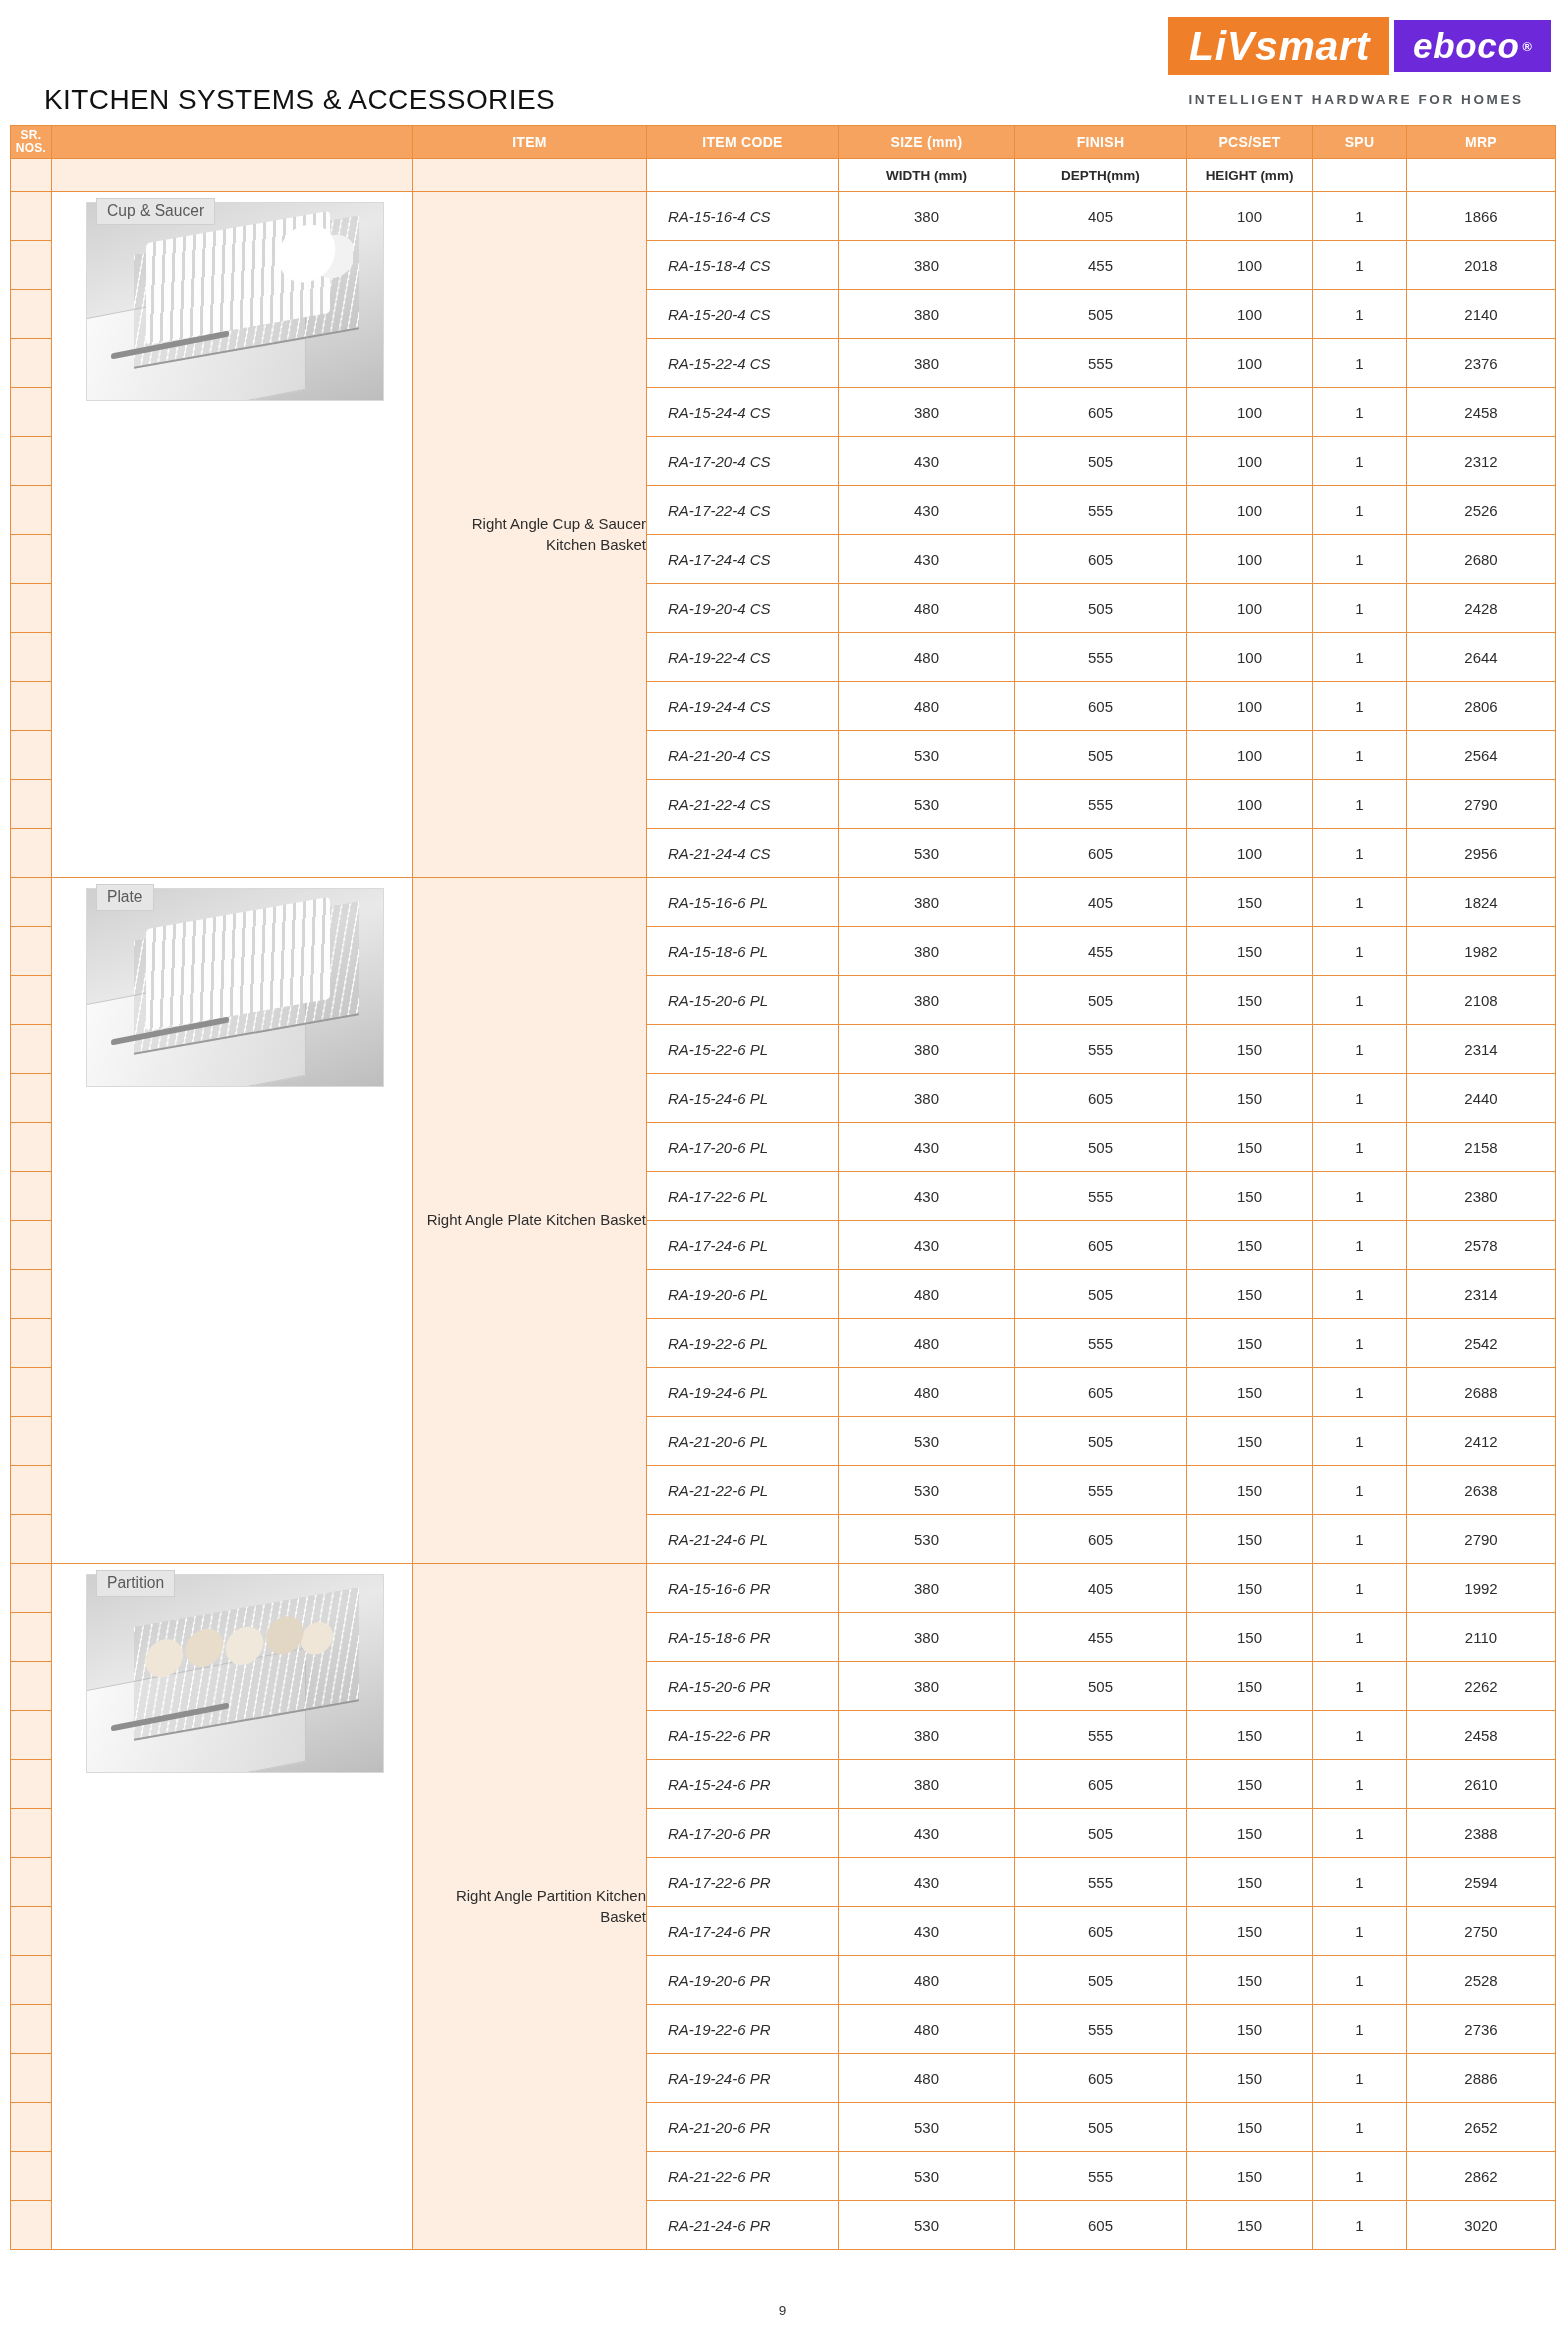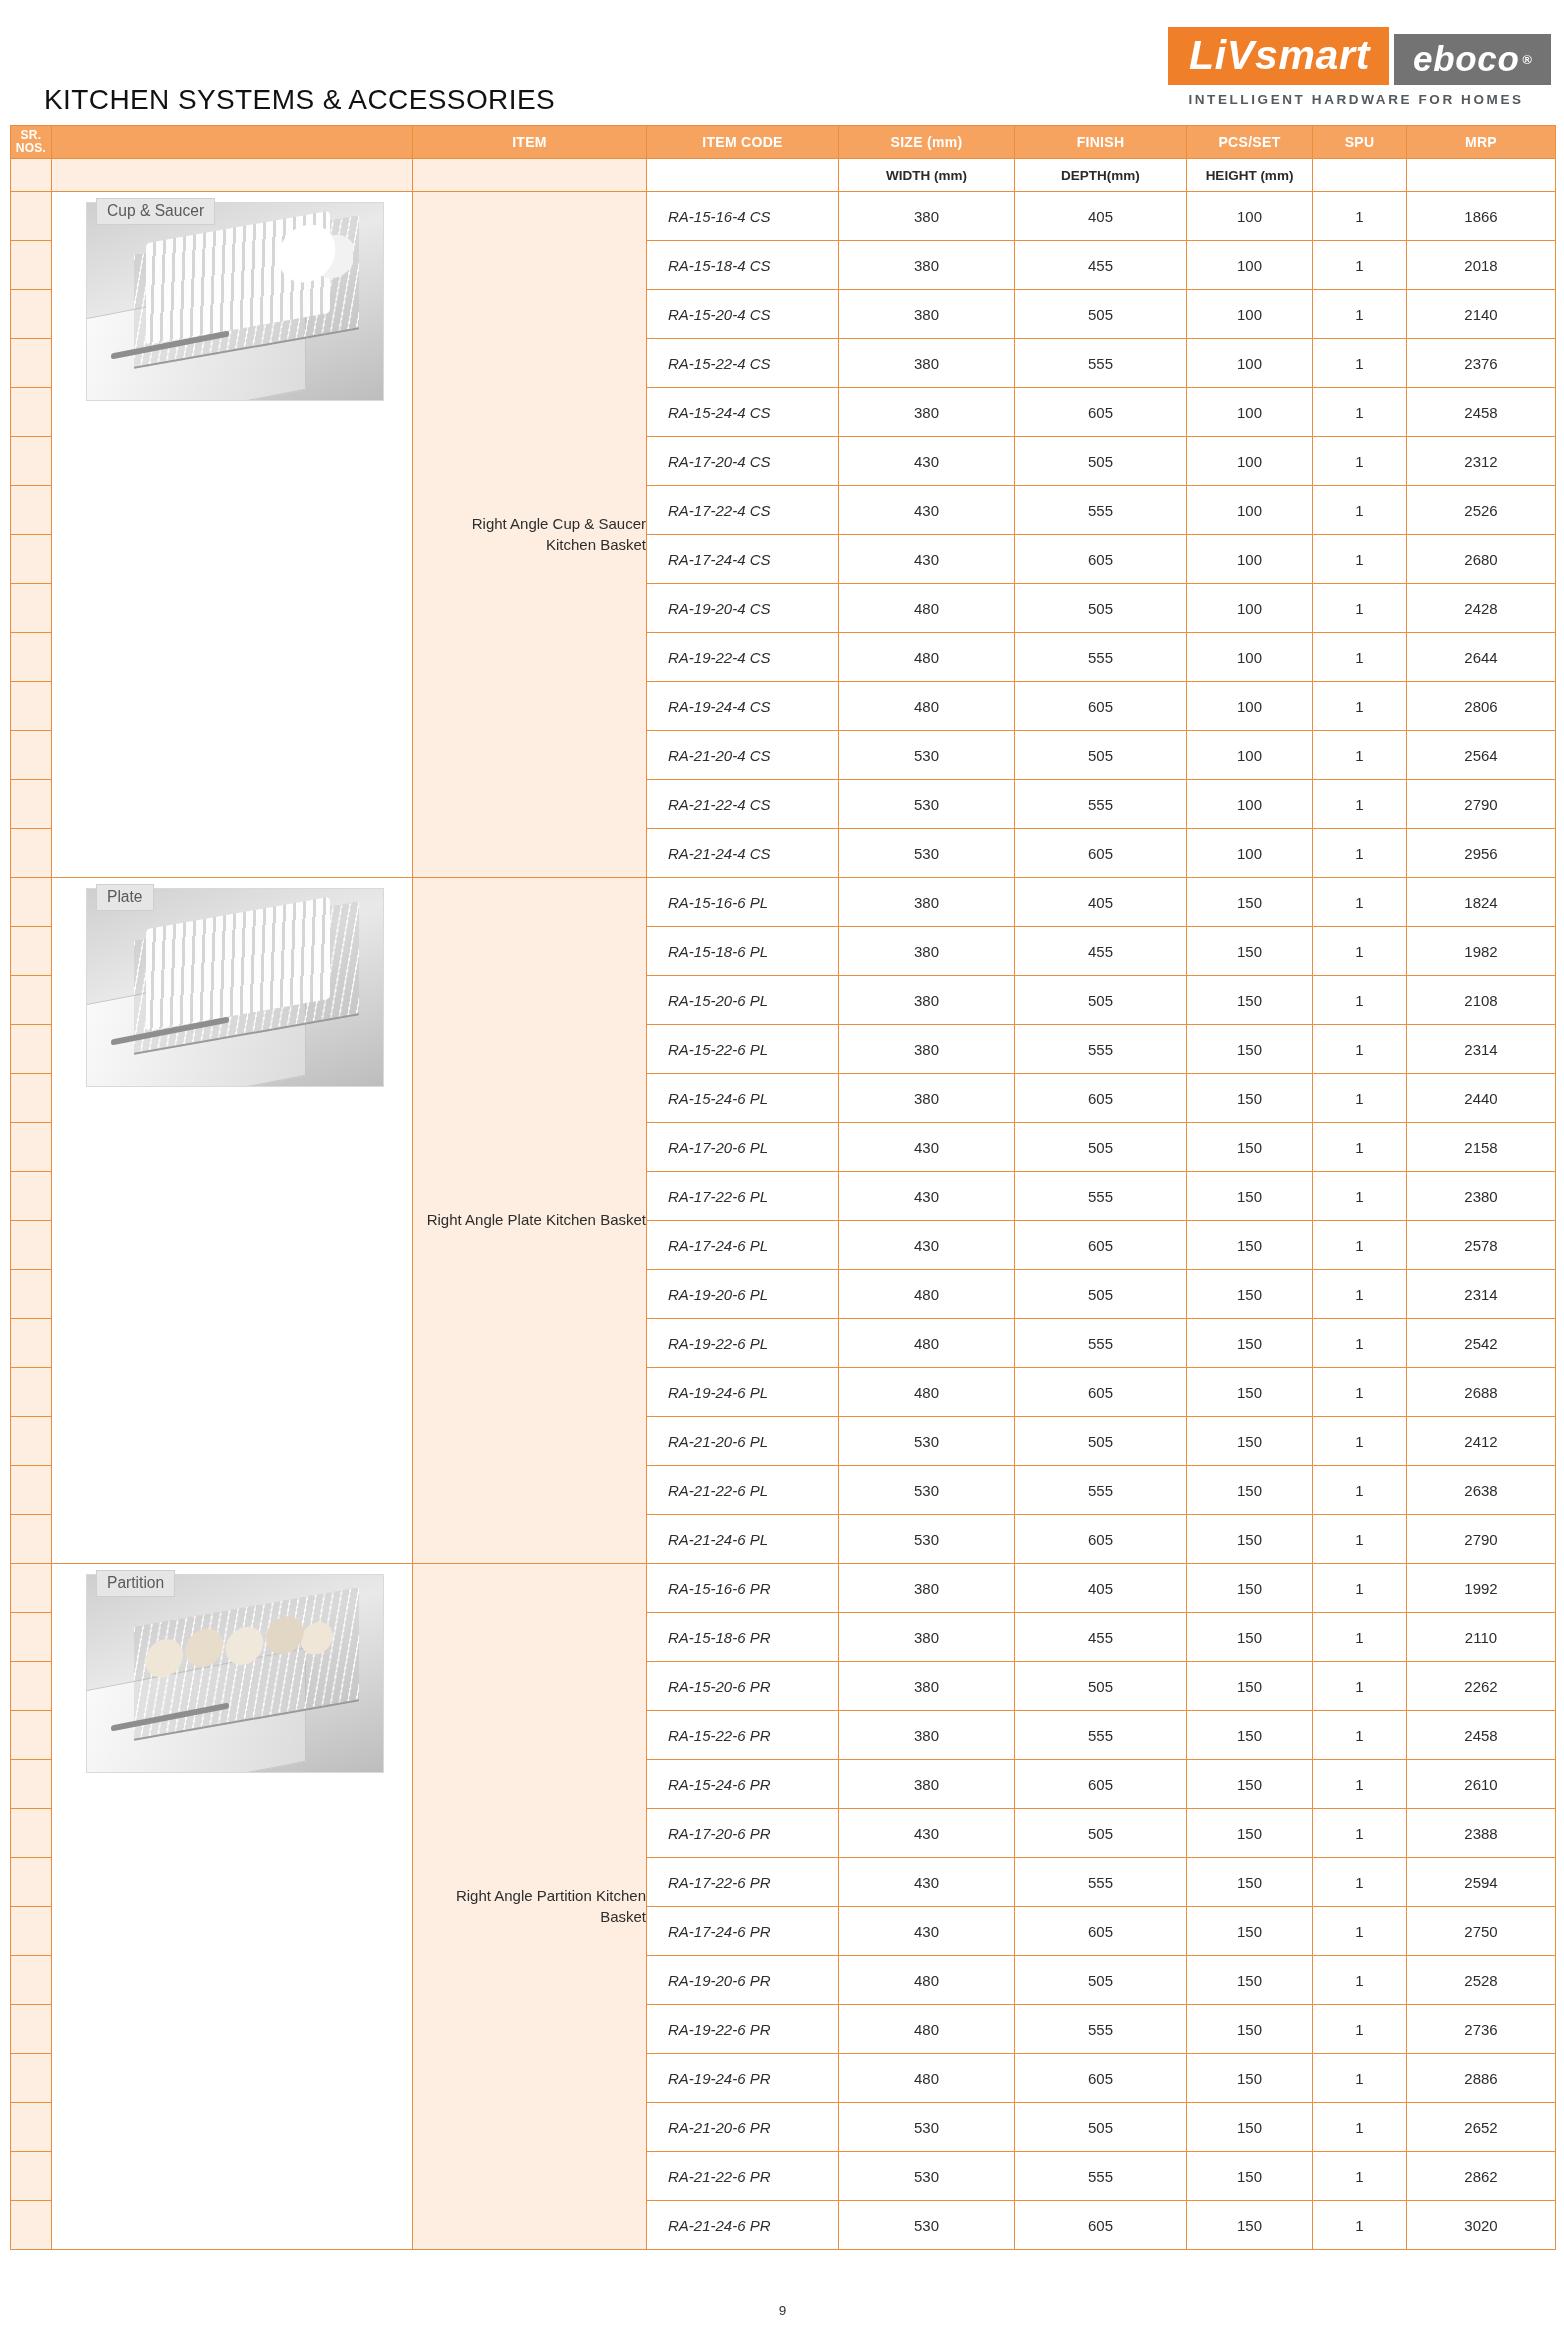--- a/index.html
+++ b/index.html
@@ -24,21 +24,21 @@
   }
   .brand {
     position: absolute;
     right: 14px;
     top: 7px;
     width: 383px;
     text-align: center;
   }
   .brand-row {
     display: flex;
-    align-items: flex-end;
+    align-items: center;
     justify-content: flex-end;
     height: 78px;
   }
   .brand-livsmart {
     background: #f07f2a;
     color: #ffffff;
     font-size: 41px;
     font-weight: bold;
     letter-spacing: 0.7px;
     padding: 5.7px 18.5px 5.7px 21px;
@@ -49,21 +49,21 @@
   }
   .brand-slash {
     width: 33px;
     background: #ffffff;
     transform: skewX(-16deg);
     margin-left: -10px;
     position: relative;
     z-index: 3;
   }
   .brand-eboco {
-    background: #737373;
+    background: #6d28d9;
     color: #ffffff;
     font-size: 35px;
     font-weight: bold;
     letter-spacing: 0.7px;
     padding: 5.7px 18.5px;
     display: flex;
     align-items: center;
     margin-left: -7px;
     font-style: italic;
     position: relative;

